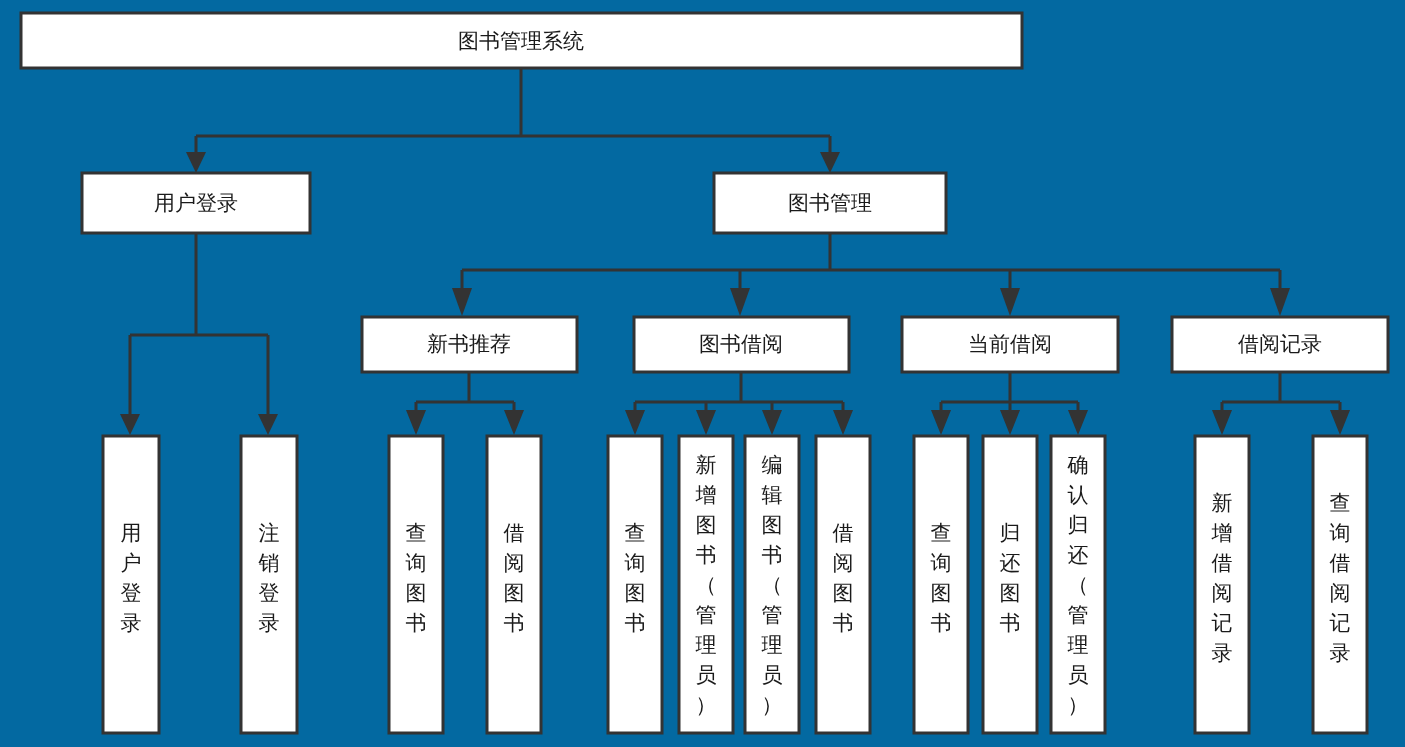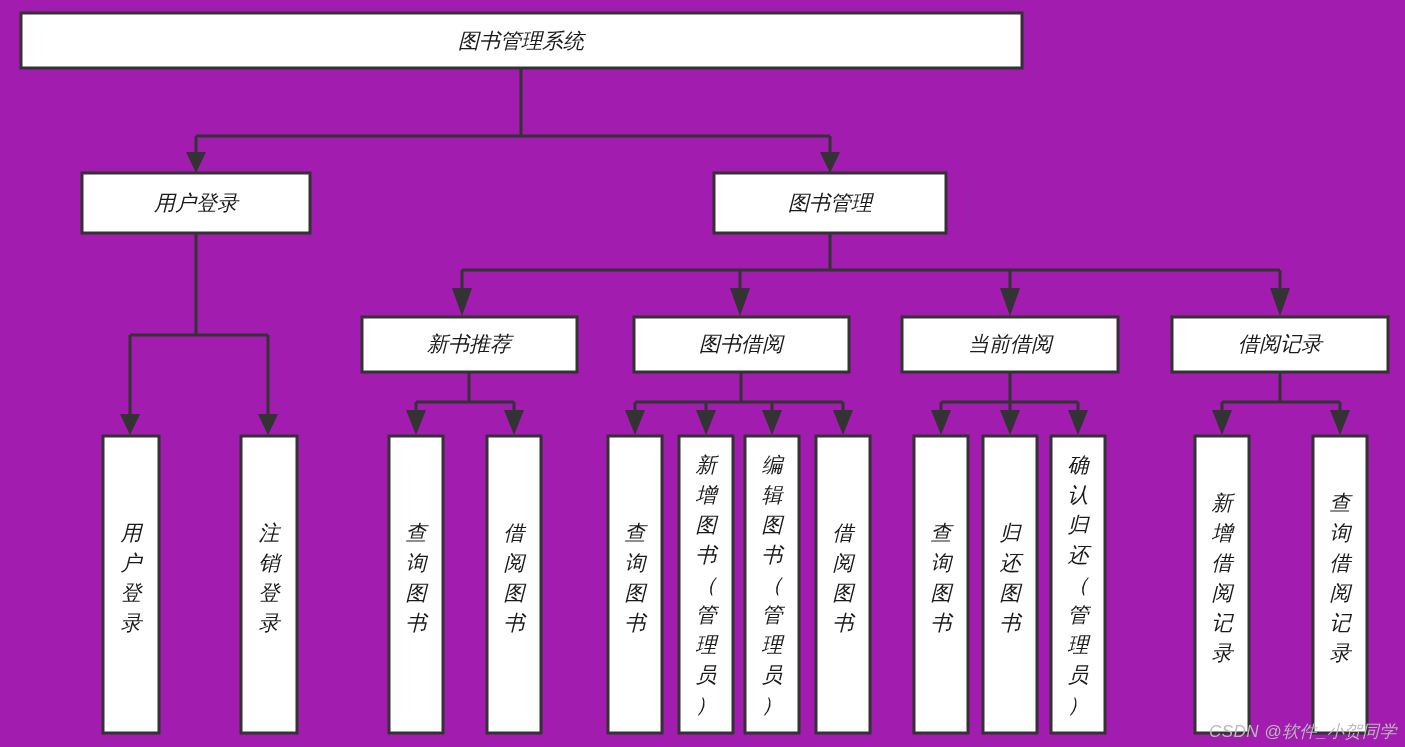--- a/index.html
+++ b/index.html
@@ -1,18 +1,18 @@
 <!DOCTYPE html>
 <html><head>
 <meta charset="utf-8">
 <style>
   html,body{margin:0;padding:0;background:#ffffff;}
   body{width:1405px;height:747px;overflow:hidden;
        font-family:"Liberation Sans","DejaVu Sans",sans-serif;}
-  #stage{position:relative;width:1405px;height:747px;background:#a21caf;font-style:italic;}
+  #stage{position:relative;width:1405px;height:747px;background:#0369a1;}
   svg#diagram{position:absolute;left:0;top:0;width:1405px;height:747px;display:block;}
   .node-rect{fill:#ffffff;stroke:#333333;stroke-width:3;}
   .conn{stroke:#333333;stroke-width:3;fill:none;stroke-linecap:butt;}
   .arrow-head{fill:#333333;stroke:none;}
   .node-label{fill:#1a1a1a;font-family:"Liberation Sans","DejaVu Sans",sans-serif;
               font-size:21px;text-anchor:middle;dominant-baseline:middle;}
   .node-label-v{fill:#1a1a1a;font-family:"Liberation Sans","DejaVu Sans",sans-serif;
               font-size:21px;text-anchor:middle;}
   .watermark{position:absolute;right:8px;bottom:4px;color:#b9b9b9;font-size:17px;
              font-family:"Liberation Sans","DejaVu Sans",sans-serif;white-space:nowrap;
@@ -148,14 +148,13 @@
       <rect class="node-rect" x="1195" y="436" width="54" height="297"></rect>
       <text class="node-label-v vtext" x="1222" y="585"><tspan x="1222" y="510">新</tspan><tspan x="1222" y="540">增</tspan><tspan x="1222" y="570">借</tspan><tspan x="1222" y="600">阅</tspan><tspan x="1222" y="630">记</tspan><tspan x="1222" y="660">录</tspan></text>
     </g>
     <g>
       <rect class="node-rect" x="1313" y="436" width="54" height="297"></rect>
       <text class="node-label-v vtext" x="1340" y="585"><tspan x="1340" y="510">查</tspan><tspan x="1340" y="540">询</tspan><tspan x="1340" y="570">借</tspan><tspan x="1340" y="600">阅</tspan><tspan x="1340" y="630">记</tspan><tspan x="1340" y="660">录</tspan></text>
     </g>
 
   </svg>
 
-  <div class="watermark">CSDN @软件_小贺同学</div>
 </div>
 
 </body></html>

